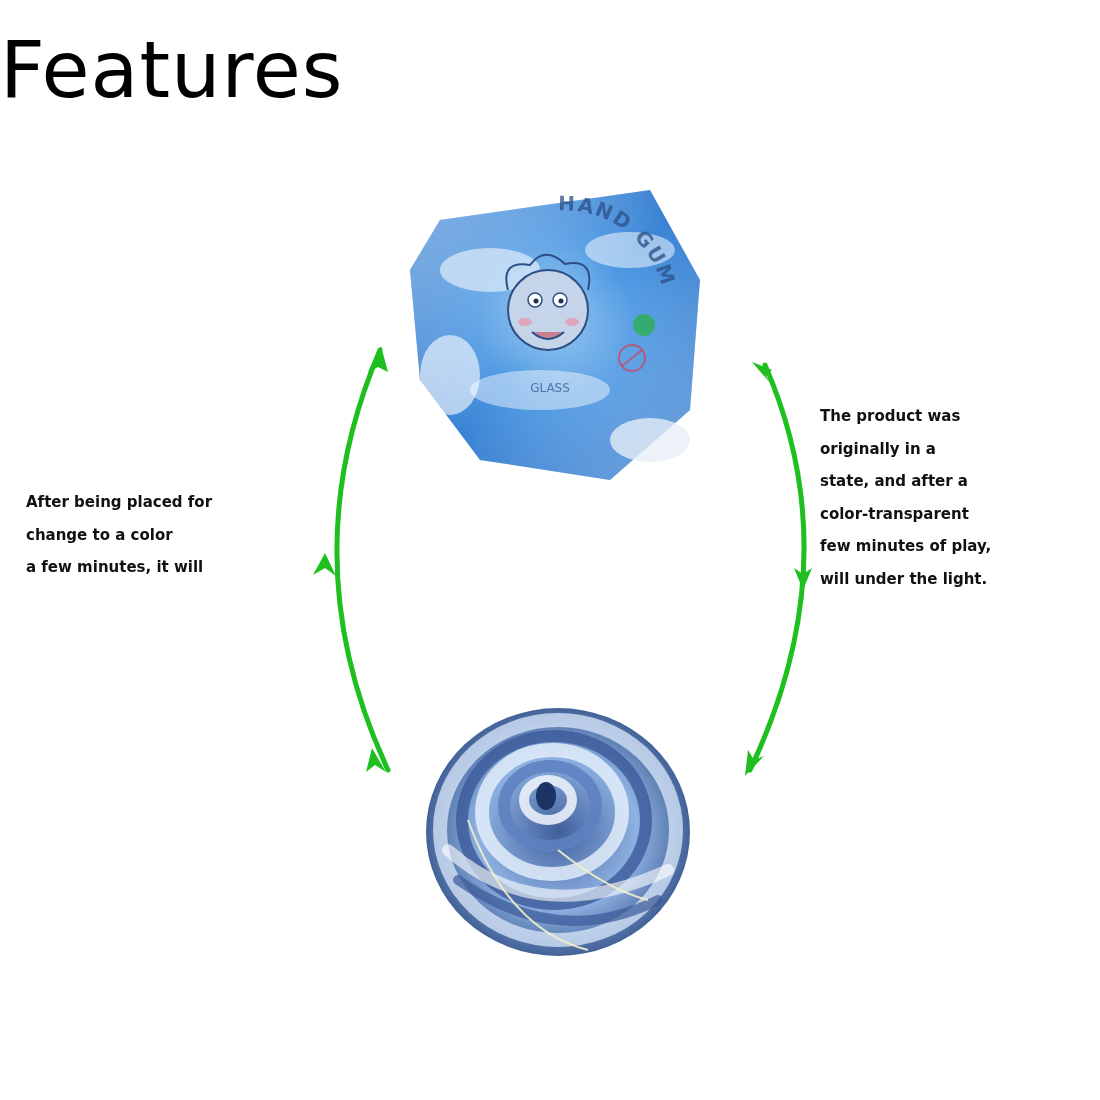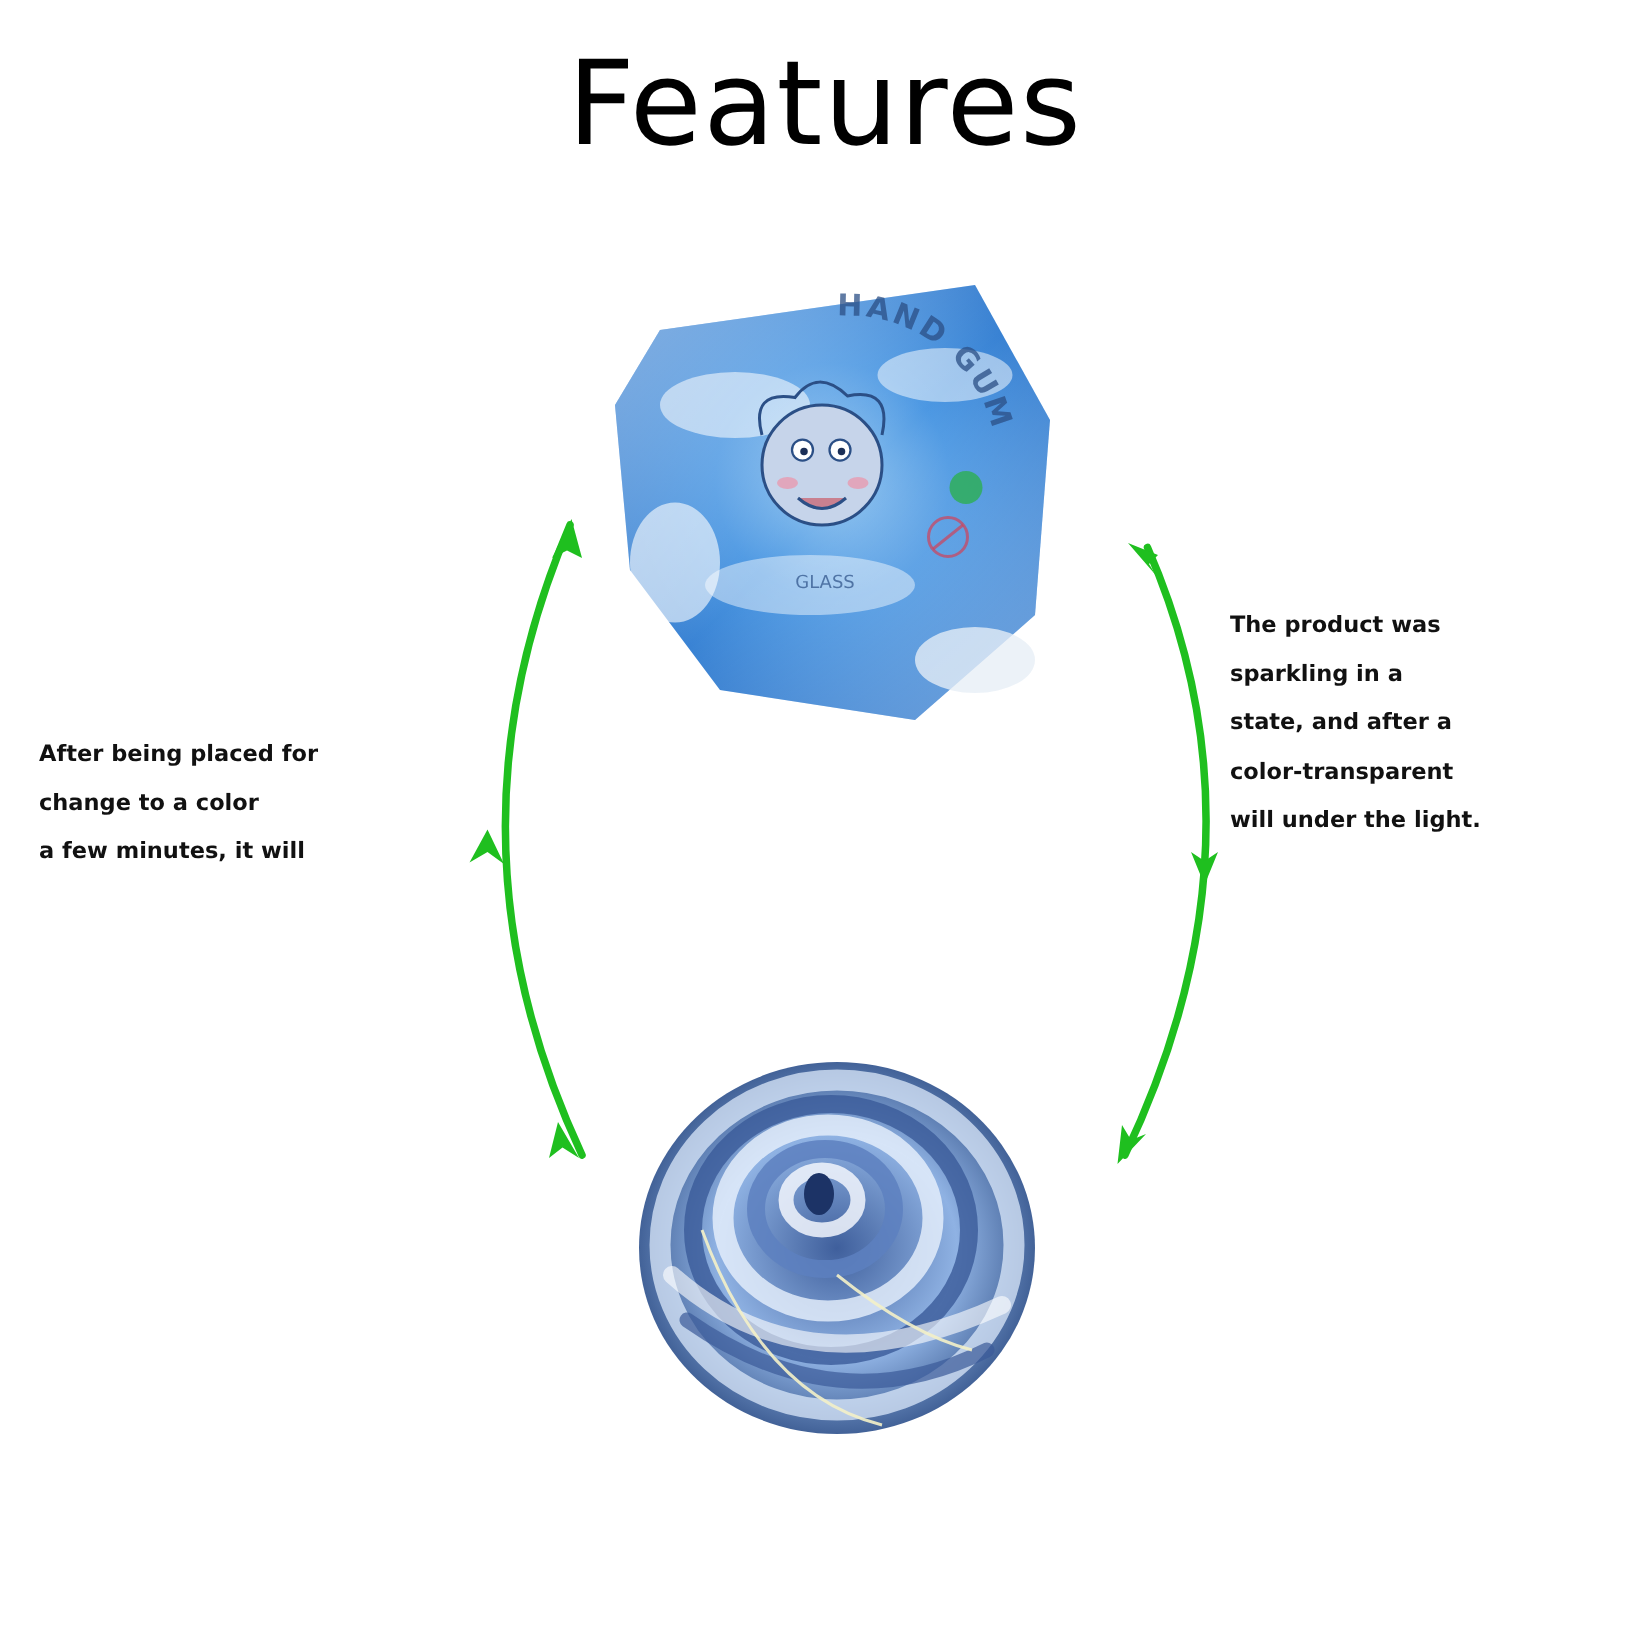--- a/index.html
+++ b/index.html
@@ -12,21 +12,20 @@
       height: 1100px;
       position: relative;
       overflow: hidden;
       font-family: "DejaVu Sans", sans-serif;
     }
     .title {
       position: absolute;
       left: 0;
       width: 1100px;
       top: 22px;
-      text-align: center;
       font-family: "DejaVu Sans", sans-serif;
       font-weight: 400;
       font-size: 78px;
       line-height: 96px;
       color: #000000;
       letter-spacing: 1px;
     }
     .caption {
       position: absolute;
       font-family: "DejaVu Sans", sans-serif;
@@ -169,17 +168,18 @@
 </svg>
 
 <div class="caption caption-left">
   <span class="line">After being placed for</span>
   <span class="line">change to a color</span>
   <span class="line">a few minutes, it will</span>
 </div>
 
 <div class="caption caption-right">
   <span class="line">The product was</span>
-  <span class="line">sparkling in a</span>
+  <span class="line">originally in a</span>
   <span class="line">state, and after a</span>
   <span class="line">color-transparent</span>
+  <span class="line">few minutes of play,</span>
   <span class="line">will under the light.</span>
 </div>
 
 </body></html>

